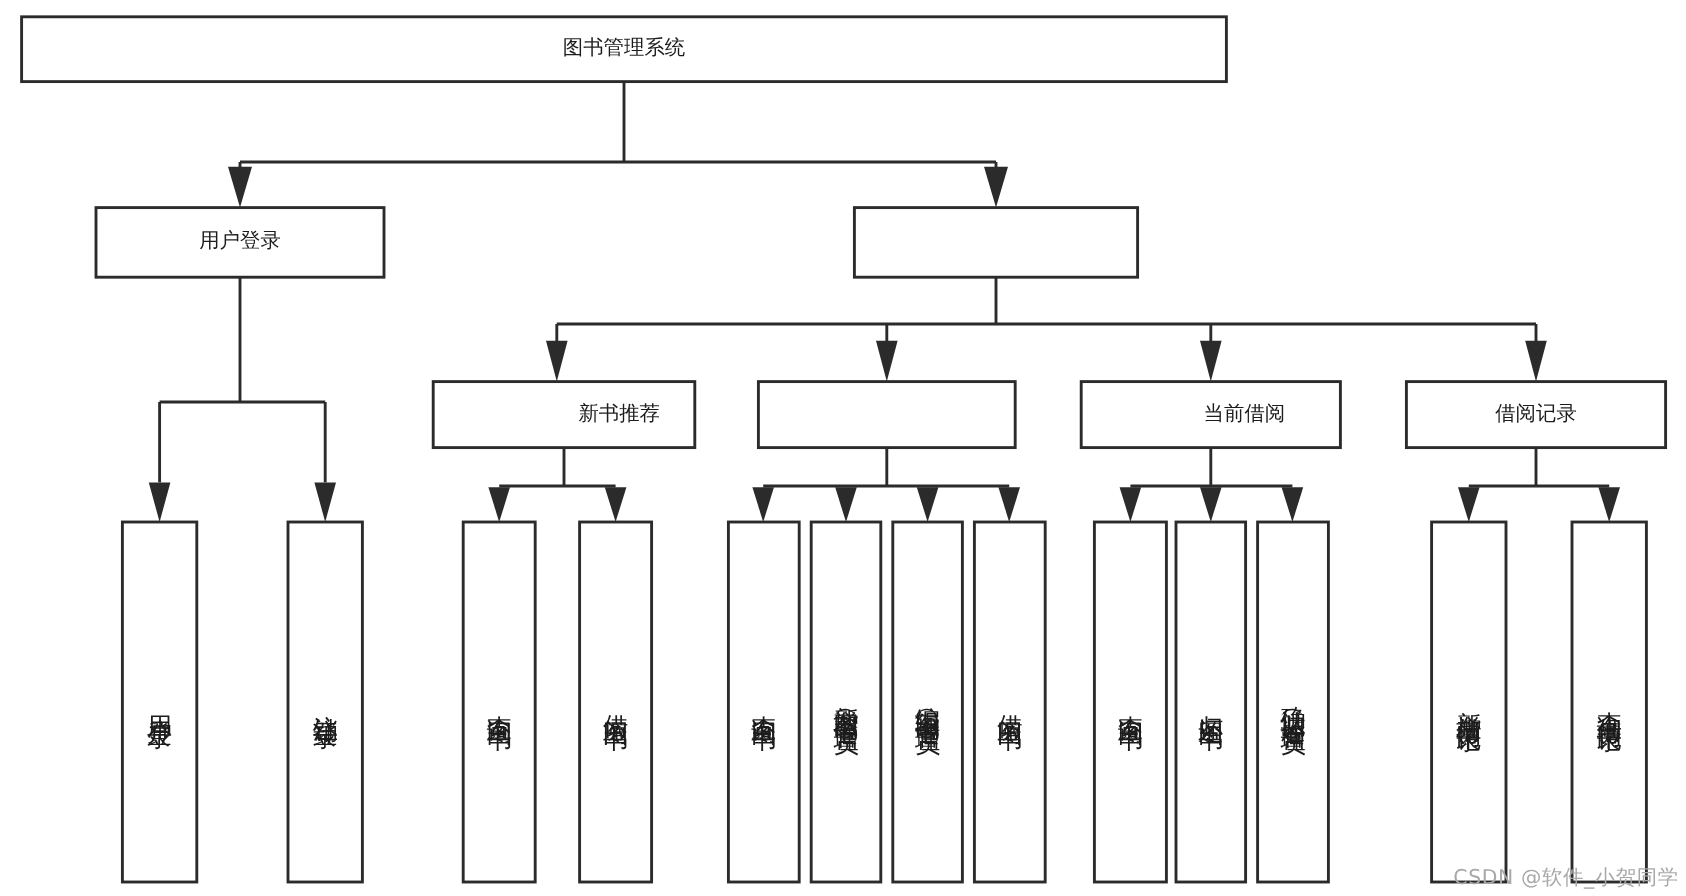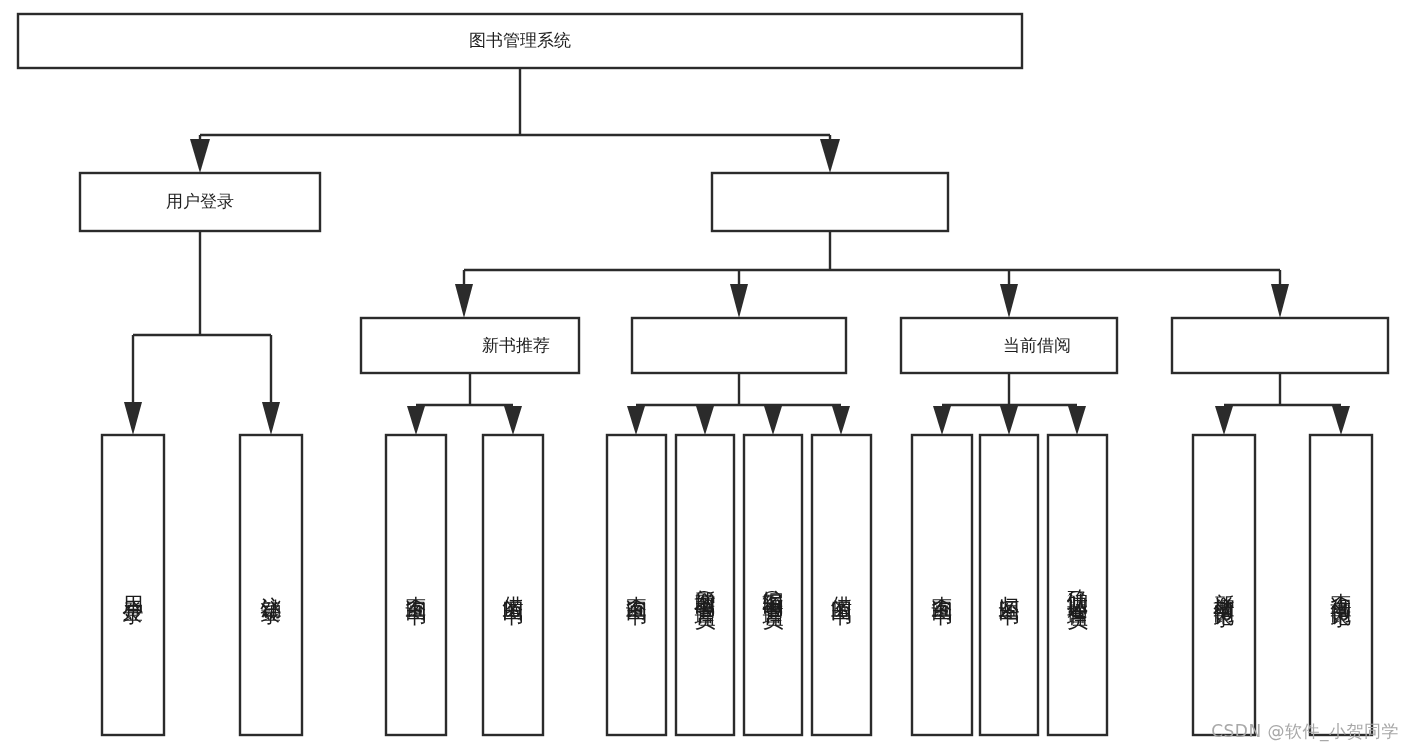--- a/index.html
+++ b/index.html
@@ -160,20 +160,21 @@
     <polygon class="arrow-head" points="1215,406 1233,406 1224,435"></polygon>
     <polygon class="arrow-head" points="1332,406 1350,406 1341,435"></polygon>
   </svg>
 
   <div class="node-label horizontal" style="left:18px; top:14px; width:1004px; height:54px;">图书管理系统</div>
 
   <div class="node-label horizontal" style="left:80px; top:173px; width:240px; height:58px;">用户登录</div>
 
   <div class="node-label horizontal" style="left:361px; top:318px; width:218px; height:55px;margin-left:46px;">新书推荐</div>
   <div class="node-label horizontal" style="left:901px; top:318px; width:216px; height:55px;margin-left:28px;">当前借阅</div>
+  <div class="node-label horizontal" style="left:1172px; top:318px; width:216px; height:55px;">借阅记录</div>
 
   <div class="node-label vertical" style="left:102px; top:435px; width:62px; height:300px;">用户登录</div>
   <div class="node-label vertical" style="left:240px; top:435px; width:62px; height:300px;">注销登录</div>
 
   <div class="node-label vertical" style="left:386px; top:435px; width:60px; height:300px;">查询图书</div>
   <div class="node-label vertical" style="left:483px; top:435px; width:60px; height:300px;">借阅图书</div>
 
   <div class="node-label vertical" style="left:607px; top:435px; width:59px; height:300px;">查询图书</div>
   <div class="node-label vertical" style="left:676px; top:435px; width:58px; height:300px;">新增图书（管理员）</div>
   <div class="node-label vertical" style="left:744px; top:435px; width:58px; height:300px;">编辑图书（管理员）</div>

